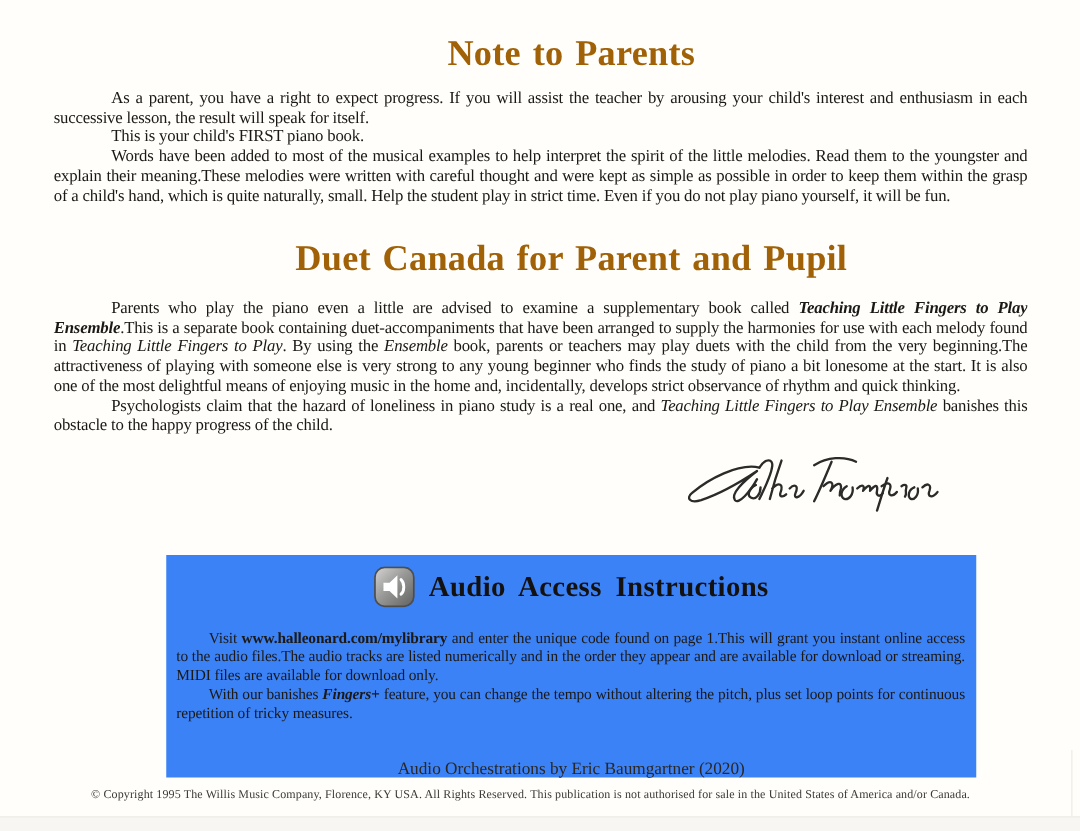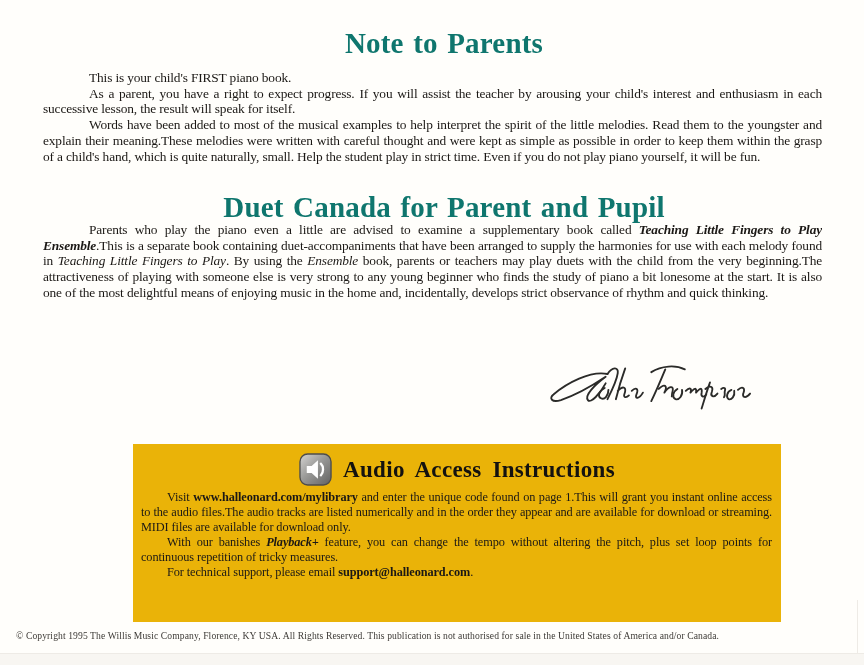--- a/index.html
+++ b/index.html
@@ -6,100 +6,101 @@
   body{
     width:864px;height:665px;
     background:#fffefb;
     font-family:"Liberation Serif","DejaVu Serif",serif;
     color:#1b1815;
     overflow:hidden;
   }
   .page{position:relative;width:864px;height:665px;background:#fffefb;}
 
   .main-title{
-    position:absolute;left:37px;width:814px;
+    position:absolute;left:50px;width:814px;
     margin:0;text-align:center;
-    font-size:29px;font-weight:bold;color:#0f766e;
+    font-size:29px;font-weight:bold;color:#a16207;
     letter-spacing:0.2px;word-spacing:2px;
     font-family:"Liberation Serif","DejaVu Serif",serif;
   }
   .t1{top:27px;}
   .t2{top:191px;}
 
   .bodytext{
     position:absolute;left:43px;width:779px;
     font-size:13.4px;line-height:15.7px;
     text-align:justify;letter-spacing:-0.15px;
   }
   .body1{top:70px;height:114px;overflow:hidden;}
-  .body2{top:222px;height:128px;overflow:hidden;}
+  .body2{top:238px;height:128px;overflow:hidden;}
   .bodytext p{margin:0;text-indent:46px;}
 
   .seg-b{font-weight:bold;}
   .seg-i{font-style:italic;}
   .seg-bi{font-weight:bold;font-style:italic;}
 
   .signature{position:absolute;left:546px;top:361px;width:205px;height:54px;}
   .signature svg{display:block;width:100%;height:100%;}
 
   .audio-box{
     position:absolute;left:133px;top:444px;width:648px;height:178px;
-    background:#eab308;
+    background:#3b82f6;
   }
   .box-header{
     display:flex;justify-content:center;align-items:center;
     gap:11px;margin-top:8px;height:35px;
   }
   .speaker-icon{width:33px;height:33px;flex:0 0 auto;}
   .box-title{
     font-size:23px;font-weight:bold;color:#141210;
     word-spacing:5px;letter-spacing:0.3px;margin:0;
   }
   .box-body{
-    margin:3px 9px 0 8px;
+    margin:16px 9px 0 8px;
     font-size:12.3px;line-height:15px;
     text-align:justify;letter-spacing:-0.1px;
     height:92px;overflow:hidden;
   }
   .box-body p{margin:0;text-indent:26px;}
   .box-credit{
     text-align:center;font-size:13.8px;margin-top:12px;color:#2a2724;
   }
 
   .footer-copyright{
-    position:absolute;top:630px;left:16px;width:772px;
-    text-align:left;font-size:9.6px;color:#3d3a36;letter-spacing:0.1px;
+    position:absolute;top:630px;left:4px;width:772px;
+    text-align:right;font-size:9.6px;color:#3d3a36;letter-spacing:0.1px;
   }
 
   .page-edge-bottom{
     position:absolute;top:653px;left:0;width:864px;height:12px;
     background:#f8f6f2;border-top:1px solid #eeebe6;
   }
   .page-edge-right{
     position:absolute;top:600px;right:6px;width:1px;height:53px;
     background:#eeebe6;
   }
 </style>
 </head>
 <body>
 
 <div class="page">
 
   <h1 class="main-title t1">Note to Parents</h1>
 
   <div class="bodytext body1">
+    <p><span>As a parent, you have a right to expect progress. If you will assist the teacher by arousing your child's interest and enthusiasm in each successive lesson, the result will speak for itself.</span></p>
     <p><span>This is your child's FIRST piano book.</span></p>
-    <p><span>As a parent, you have a right to expect progress. If you will assist the teacher by arousing your child's interest and enthusiasm in each successive lesson, the result will speak for itself.</span></p>
     <p><span>Words have been added to most of the musical examples to help interpret the spirit of the little melodies. Read them to the youngster and explain their meaning.These melodies were written with careful thought and were kept as simple as possible in order to keep them within the grasp of a child's hand, which is quite naturally, small. Help the student play in strict time. Even if you do not play piano yourself, it will be fun.</span></p>
   </div>
 
   <h1 class="main-title t2">Duet Canada for Parent and Pupil</h1>
 
   <div class="bodytext body2">
     <p><span>Parents who play the piano even a little are advised to examine a supplementary book called </span><span class="seg-bi">Teaching Little Fingers to Play Ensemble</span><span>.This is a separate book containing duet-accompaniments that have been arranged to supply the harmonies for use with each melody found in </span><span class="seg-i">Teaching Little Fingers to Play</span><span>. By using the </span><span class="seg-i">Ensemble</span><span> book, parents or teachers may play duets with the child from the very beginning.The attractiveness of playing with someone else is very strong to any young beginner who finds the study of piano a bit lonesome at the start. It is also one of the most delightful means of enjoying music in the home and, incidentally, develops strict observance of rhythm and quick thinking.</span></p>
+    <p><span>Psychologists claim that the hazard of loneliness in piano study is a real one, and </span><span class="seg-i">Teaching Little Fingers to Play Ensemble</span><span> banishes this obstacle to the happy progress of the child.</span></p>
   </div>
 
   <div class="signature" aria-label="John Thompson">
     <svg viewBox="0 0 220 56" xmlns="http://www.w3.org/2000/svg" fill="none" stroke="#2b2b29" stroke-width="2" stroke-linecap="round" stroke-linejoin="round">
       <path d="M66,13 C48,9 22,23 8,35 C3,39 6,44 16,41 C34,35 52,24 64,16 C52,25 41,36 45,41 C48,45 58,34 64,23"></path>
       <path d="M66,13 C71,5 78,5 77,12 C76,20 70,32 66,40"></path>
       <path d="M63,28 C57,31 55,37 59,39 C63,41 67,36 67,30"></path>
       <path d="M85,7 C81,18 77,32 75,40 M77,31 C83,25 87,27 84,35 C83,38 86,39 89,36"></path>
       <path d="M92,31 C96,27 100,28 97,35 C95,40 100,40 104,33"></path>
       <path d="M113,11 C124,4 139,3 149,8 M128,8 C123,20 117,34 113,42"></path>
@@ -124,23 +125,23 @@
           </linearGradient>
         </defs>
         <rect x="1" y="1" width="32" height="32" rx="8" fill="url(#spk-g)" stroke="#4d4d4c" stroke-width="1.4"></rect>
         <polygon points="8,13.5 13,13.5 19.5,7.5 19.5,26.5 13,20.5 8,20.5" fill="#ffffff"></polygon>
         <path d="M22.5,11 C25.5,13.8 25.5,20.2 22.5,23" stroke="#ffffff" stroke-width="2.4" fill="none" stroke-linecap="round"></path>
       </svg>
       <h2 class="box-title">Audio Access Instructions</h2>
     </div>
     <div class="box-body">
       <p><span>Visit </span><span class="seg-b">www.halleonard.com/mylibrary</span><span> and enter the unique code found on page 1.This will grant you instant online access to the audio files.The audio tracks are listed numerically and in the order they appear and are available for download or streaming. MIDI files are available for download only.</span></p>
-      <p><span>With our banishes </span><span class="seg-bi">Playback+</span><span> feature, you can change the tempo without altering the pitch, plus set loop points for continuous repetition of tricky measures.</span></p>
-      <p><span>For technical support, please email </span><span class="seg-b">support@halleonard.com</span><span>.</span></p>
+      <p><span>With our banishes </span><span class="seg-bi">Fingers+</span><span> feature, you can change the tempo without altering the pitch, plus set loop points for continuous repetition of tricky measures.</span></p>
     </div>
+    <div class="box-credit">Audio Orchestrations by Eric Baumgartner (2020)</div>
   </div>
 
   <div class="footer-copyright">© Copyright 1995 The Willis Music Company, Florence, KY USA. All Rights Reserved. This publication is not authorised for sale in the United States of America and/or Canada.</div>
 
   <div class="page-edge-bottom"></div>
   <div class="page-edge-right"></div>
 
 </div>
 
 </body></html>

